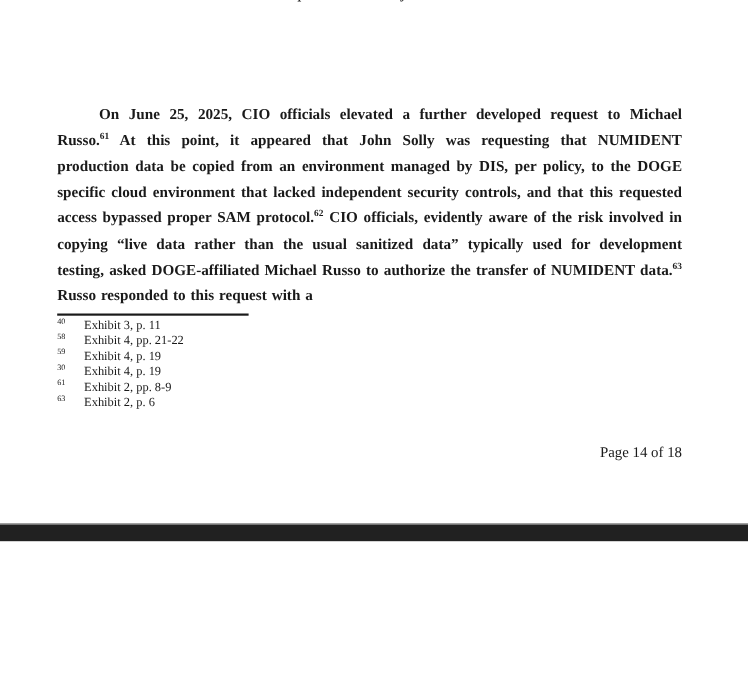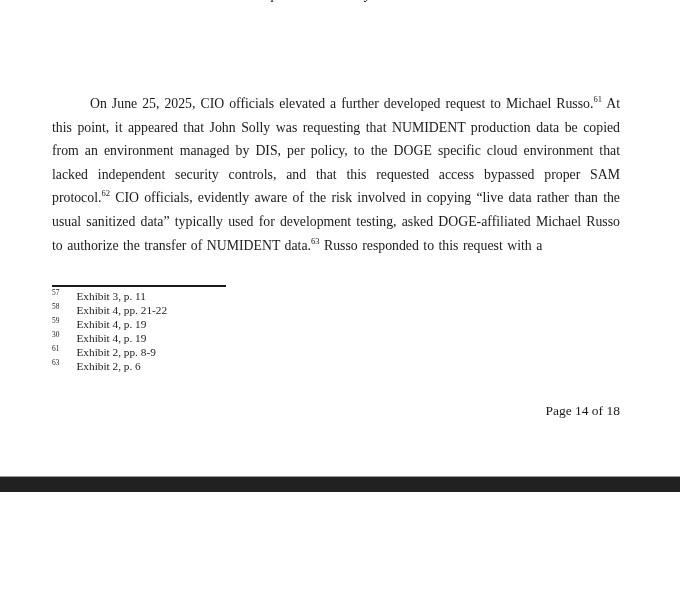--- a/index.html
+++ b/index.html
@@ -30,21 +30,21 @@
     position: absolute;
     left: 52px;
     width: 568px;
     font-size: 13.8px;
     line-height: 23.6px;
     text-align: justify;
     text-indent: 38px;
     word-spacing: 1px;
   }
   .p1 { top: 21px; }
-  .p2 { top: 92px; }
+  .p2 { top: 92px; font-weight: bold; }
   sup {
     font-size: 0.62em;
     line-height: 0;
     vertical-align: super;
   }
   .fn-rule {
     position: absolute;
     top: 285px;
     left: 52px;
     width: 174px;
@@ -93,21 +93,21 @@
 <div class="doc">
 
   <div class="heading">Independent Security Controls</div>
 
 
   <div class="para p2">On June 25, 2025, CIO officials elevated a further developed request to Michael Russo.<sup>61</sup> At this point, it appeared that John Solly was requesting that NUMIDENT production data be copied from an environment managed by DIS, per policy, to the DOGE specific cloud environment that lacked independent security controls, and that this requested access bypassed proper SAM protocol.<sup>62</sup> CIO officials, evidently aware of the risk involved in copying “live data rather than the usual sanitized data” typically used for development testing, asked DOGE-affiliated Michael Russo to authorize the transfer of NUMIDENT data.<sup>63</sup> Russo responded to this request with a</div>
 
   <div class="fn-rule"></div>
 
   <div class="footnotes">
-    <div class="fn"><sup>57</sup><span>Exhibit 3, p. 11</span></div>
+    <div class="fn"><sup>40</sup><span>Exhibit 3, p. 11</span></div>
     <div class="fn"><sup>58</sup><span>Exhibit 4, pp. 21-22</span></div>
     <div class="fn"><sup>59</sup><span>Exhibit 4, p. 19</span></div>
     <div class="fn"><sup>30</sup><span>Exhibit 4, p. 19</span></div>
     <div class="fn"><sup>61</sup><span>Exhibit 2, pp. 8-9</span></div>
     <div class="fn"><sup>63</sup><span>Exhibit 2, p. 6</span></div>
   </div>
 
   <div class="page-number">Page 14 of 18</div>
 
   <div class="page-break-bar"></div>

